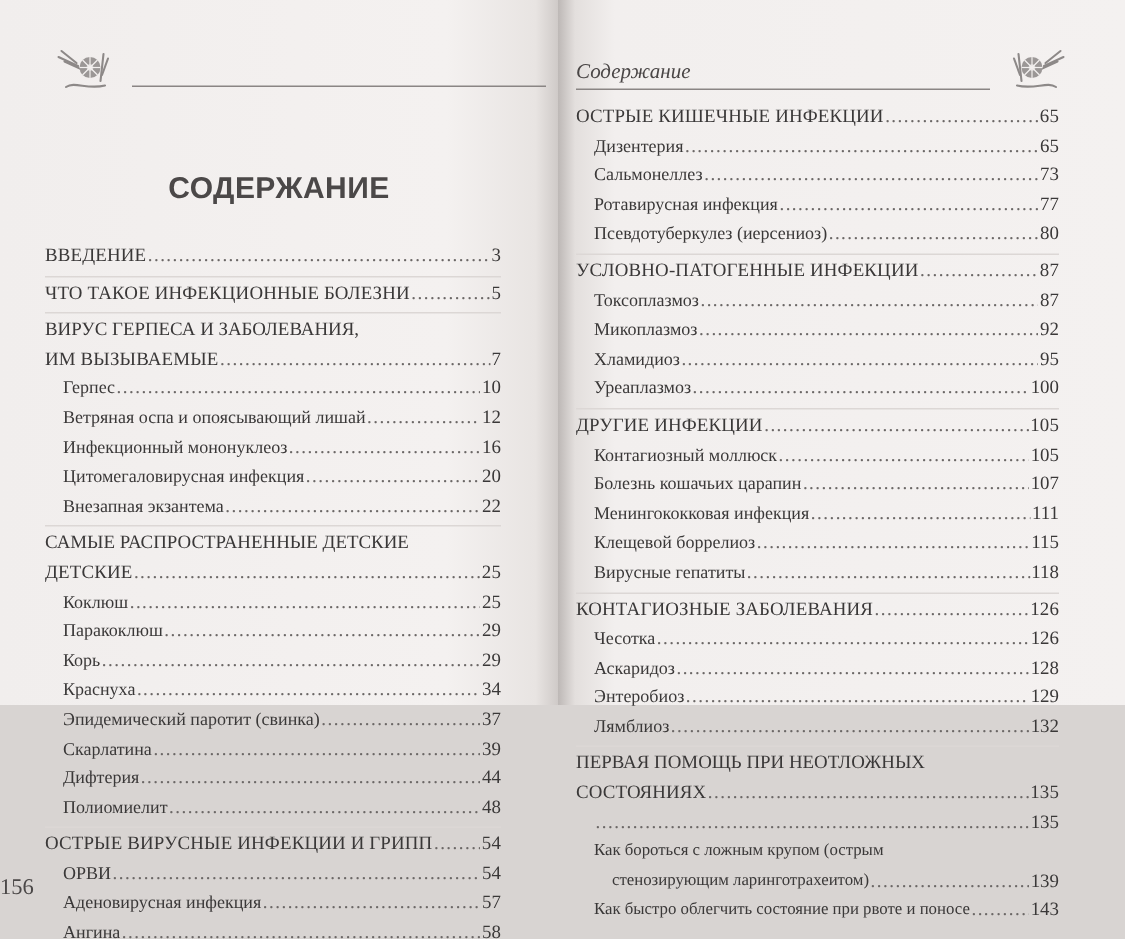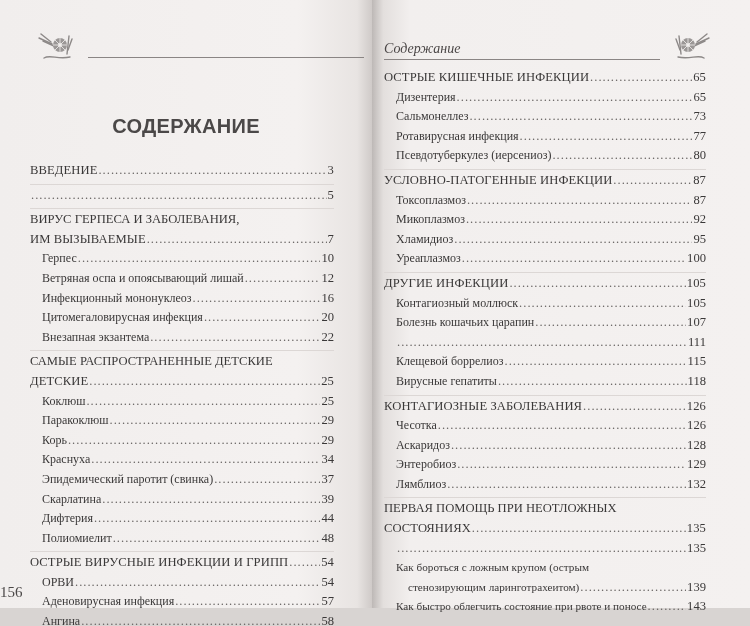--- a/index.html
+++ b/index.html
@@ -9,21 +9,21 @@
       font-family: "Liberation Serif", "DejaVu Serif", serif;
       color: #3a3838;
     }
     .spread {
       position: relative;
       width: 750px; height: 626px;
       display: flex;
     }
     .page {
       position: relative;
-      height: 608px;
+      height: 470px;
       background: #f3f0ef;
     }
     .page-left {
       width: 372px;
       background: linear-gradient(to right, #f1eeed 0%, #f4f1f0 80%, #e8e4e2 96%, #cfcac8 100%);
     }
     .page-right {
       width: 378px;
       background: linear-gradient(to right, #bdb8b6 0%, #e3dfdd 3%, #f2efee 10%, #f4f1f0 100%);
     }
@@ -150,20 +150,21 @@
       <div class="section">
         <div class="entry head">
           <span class="label">ВВЕДЕНИЕ</span>
           <span class="dots"></span>
           <span class="page-num">3</span>
         </div>
       </div>
 
       <div class="section">
         <div class="entry head">
+          <span class="label">ЧТО ТАКОЕ ИНФЕКЦИОННЫЕ БОЛЕЗНИ</span>
           <span class="dots"></span>
           <span class="page-num">5</span>
         </div>
       </div>
 
       <div class="section">
         <div class="head-line1">ВИРУС ГЕРПЕСА И ЗАБОЛЕВАНИЯ,</div>
         <div class="entry head">
           <span class="label">ИМ ВЫЗЫВАЕМЫЕ</span>
           <span class="dots"></span>
@@ -374,20 +375,21 @@
             <span class="label">Контагиозный моллюск</span>
             <span class="dots"></span>
             <span class="page-num">105</span>
           </div>
         <div class="entry sub">
             <span class="label">Болезнь кошачьих царапин</span>
             <span class="dots"></span>
             <span class="page-num">107</span>
           </div>
         <div class="entry sub">
+            <span class="label">Менингококковая инфекция</span>
             <span class="dots"></span>
             <span class="page-num">111</span>
           </div>
         <div class="entry sub">
             <span class="label">Клещевой боррелиоз</span>
             <span class="dots"></span>
             <span class="page-num">115</span>
           </div>
         <div class="entry sub">
             <span class="label">Вирусные гепатиты</span>

